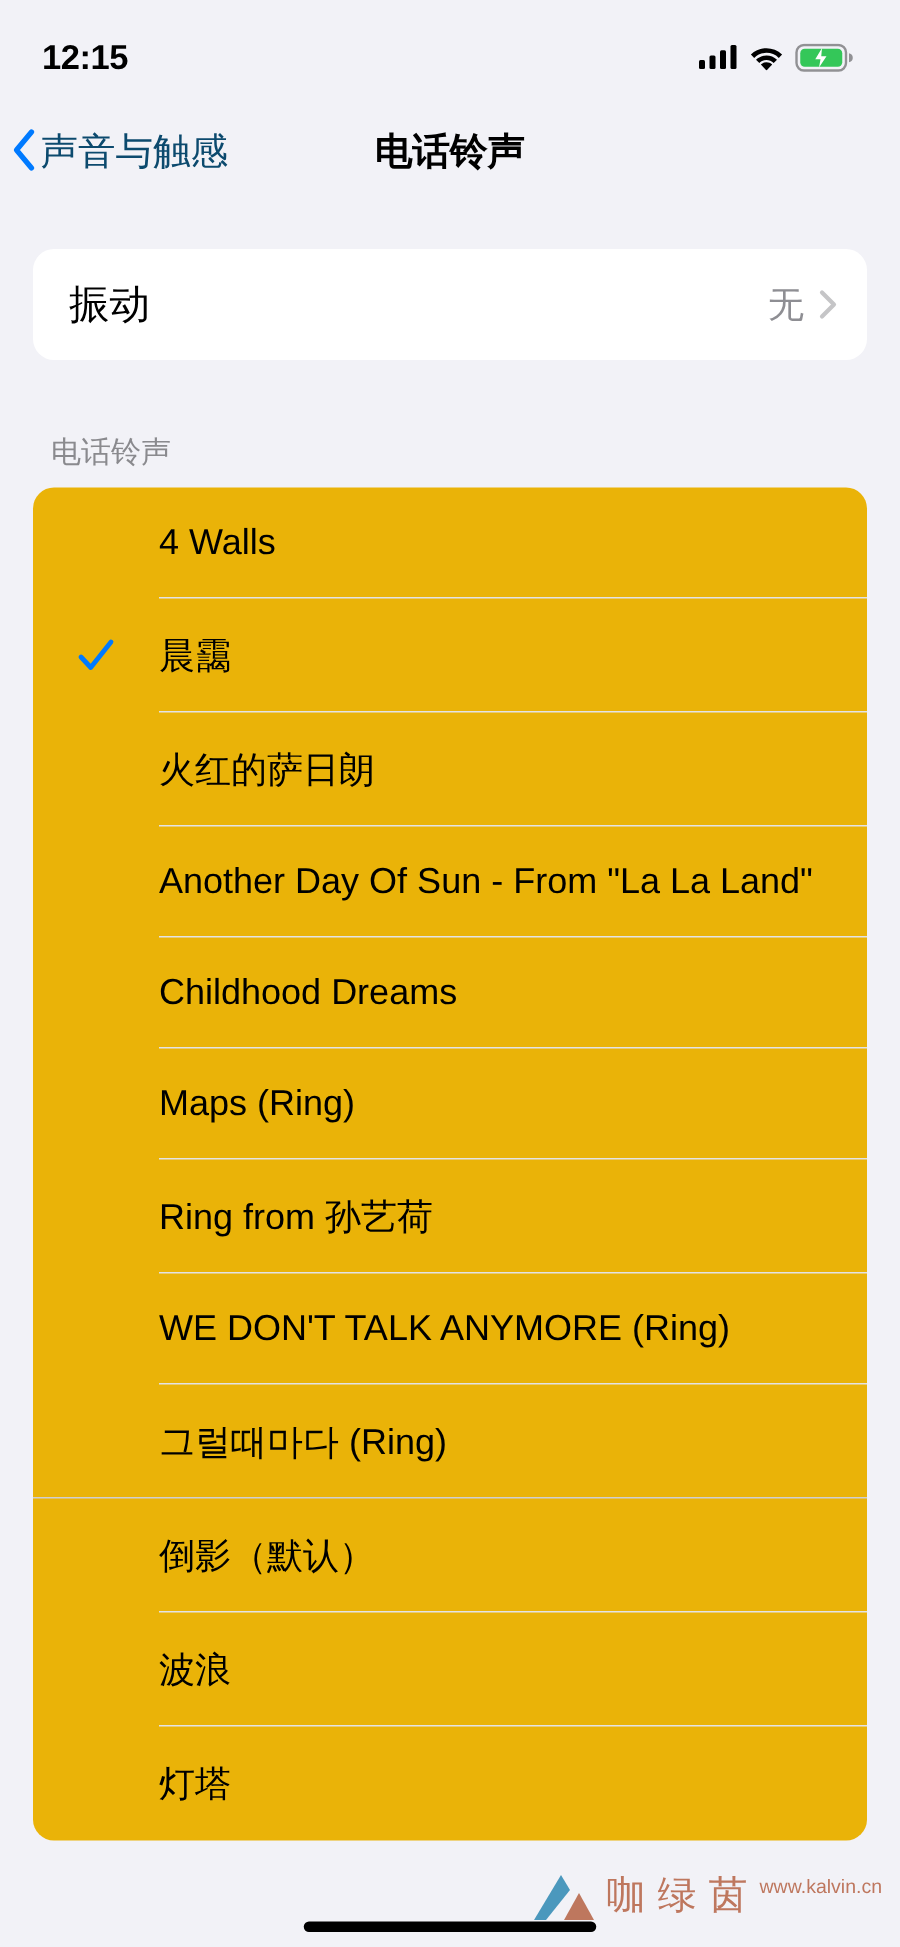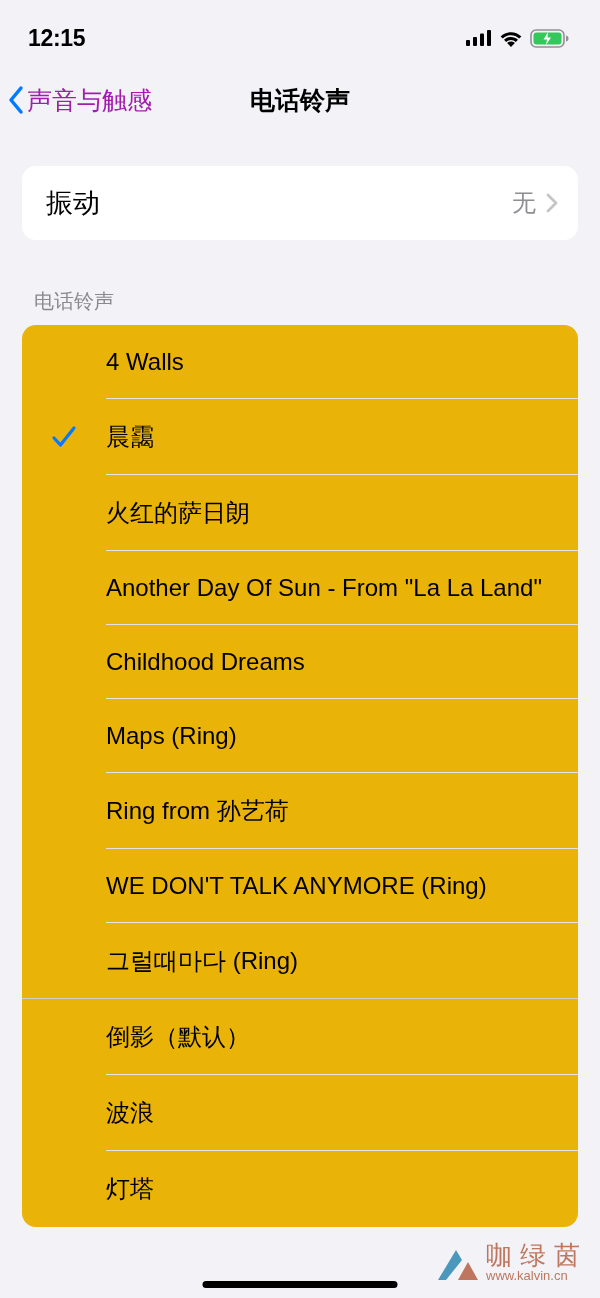--- a/index.html
+++ b/index.html
@@ -36,21 +36,21 @@
     .nav-bar {
       display: flex;
       align-items: center;
       padding: 12px 14px 20px 14px;
       position: relative;
       height: 80px;
     }
     .back-button {
       display: flex;
       align-items: center;
-      color: #a21caf;
+      color: #0c4a6e;
       font-size: 25px;
       font-weight: 400;
       position: absolute;
       left: 6px;
     }
     .back-chevron {
       margin-right: 1px;
     }
     .nav-title {
       font-size: 25px;
@@ -159,21 +159,21 @@
       align-items: center;
       gap: 6px;
       opacity: 0.9;
     }
     .watermark-logo {
       width: 48px;
       height: 42px;
     }
     .watermark-text {
       display: flex;
-      flex-direction: column;
+      flex-direction: row;
       align-items: flex-start;
     }
     .watermark-cn {
       font-size: 26px;
       color: #b96a4e;
       font-weight: 500;
       letter-spacing: 8px;
       line-height: 1;
     }
     .watermark-url {

